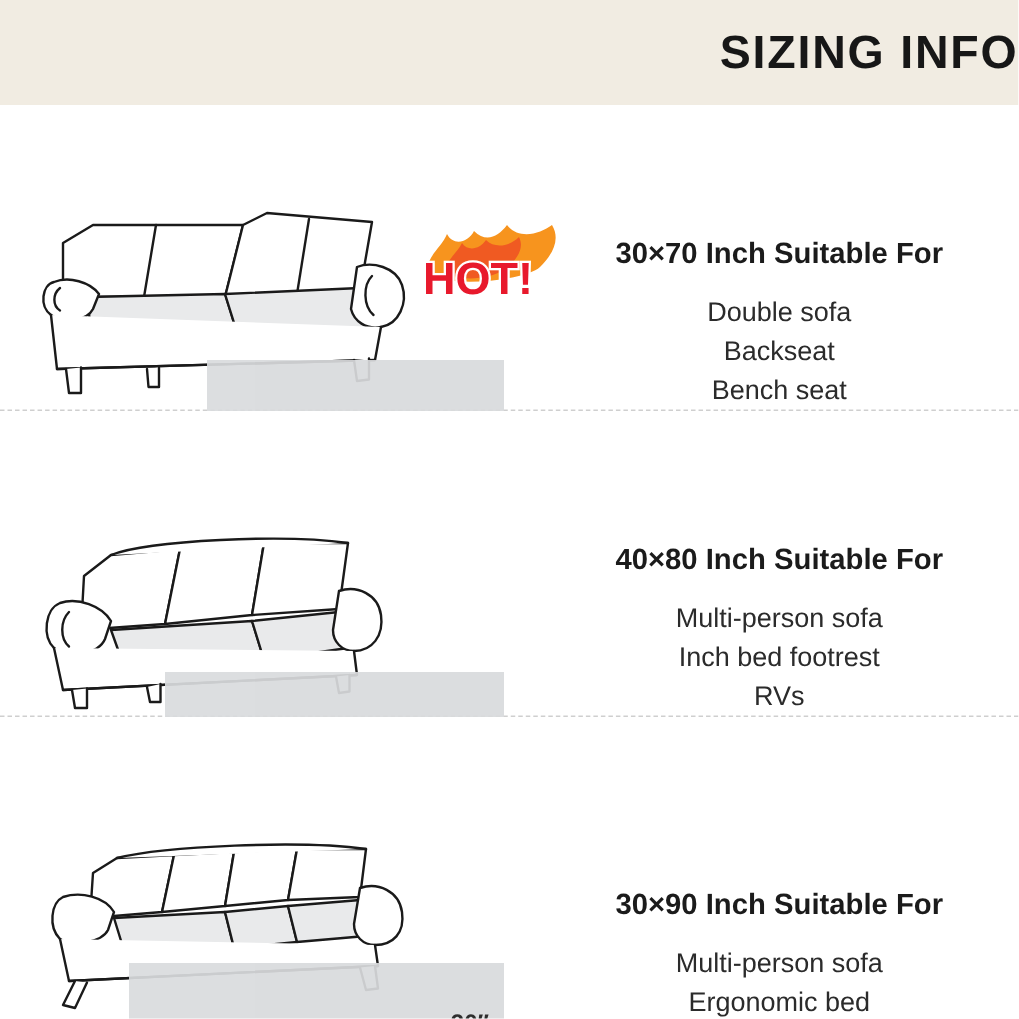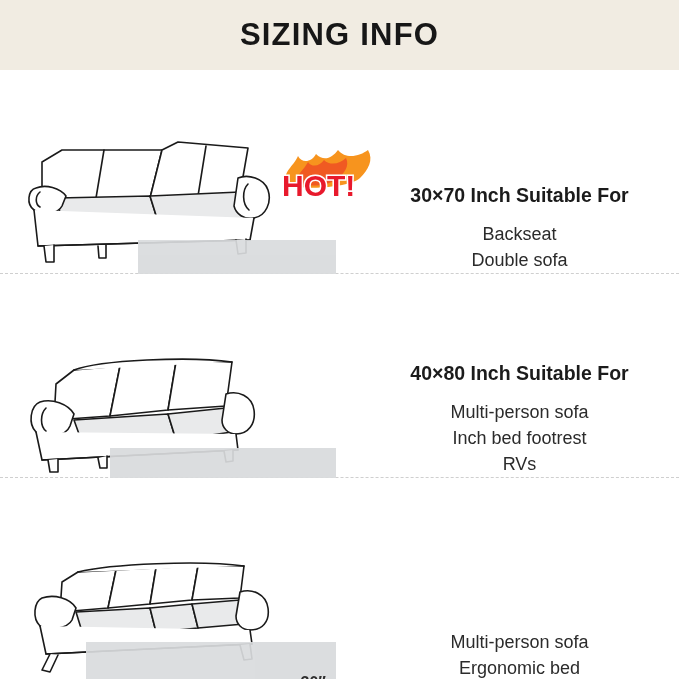--- a/index.html
+++ b/index.html
@@ -18,21 +18,21 @@
     width: 679px;
     height: 679px;
     background: #ffffff;
   }
   
   .header {
     height: 70px;
     background: #f1ece2;
     display: flex;
     align-items: center;
-    justify-content: center;
+    justify-content: flex-end;
   }
   .header-title {
     font-size: 31px;
     font-weight: bold;
     letter-spacing: 1.2px;
     color: #171717;
   }
   
   .row {
     position: relative;
@@ -155,22 +155,23 @@
 
           <path d="M18 36 C14 24 26 18 30 8 C34 16 44 14 48 6 C56 14 64 10 70 2 C78 12 92 8 100 2 C106 12 100 22 92 30 C84 38 40 44 18 36 Z" fill="#f7941e"></path>
           <path d="M30 34 C28 26 36 22 40 14 C44 20 52 18 56 12 C62 18 72 16 78 10 C82 18 76 26 68 32 C58 38 40 40 30 34 Z" fill="#f05a22"></path>
 
           <text x="14" y="48" font-family="Liberation Sans, sans-serif" font-size="30" font-weight="bold" fill="#e8192c" stroke="#ffffff" stroke-width="3" paint-order="stroke">HOT!</text>
         </svg>
       </div>
     </div>
     <div class="info">
       <div class="info-title">30×70 Inch Suitable For</div>
+      <div class="info-line">Double sofa</div>
       <div class="info-line">Backseat</div>
-      <div class="info-line">Double sofa</div>
+      <div class="info-line">Bench seat</div>
     </div>
   </div>
 
   <div class="row r2">
     <div class="illus">
       <svg class="sofa-svg" width="360" height="202" viewBox="0 0 360 202">
         <g fill="#ffffff" stroke="#1a1a1a" stroke-width="1.6" stroke-linejoin="round" stroke-linecap="round">
 
           <path d="M56 110 L74 96 L120 92 L110 142 L54 146 Z"></path>
           <path d="M120 92 L176 88 L168 136 L110 142 Z"></path>
@@ -232,18 +233,19 @@
           <path d="M50 176 L42 192 L50 194 L58 177"></path>
           <path d="M240 167 L244 182 L252 181 L250 166"></path>
         </g>
       </svg>
       <div class="measure" style="left:86px; top:164px; width:250px; height:82px;">
 
         <span class="lbl-h">30″</span>
       </div>
     </div>
     <div class="info">
+      <div class="info-title">30×90 Inch Suitable For</div>
       <div class="info-line">Multi-person sofa</div>
       <div class="info-line">Ergonomic bed</div>
     </div>
   </div>
 
 </div>
 
 </body></html>

